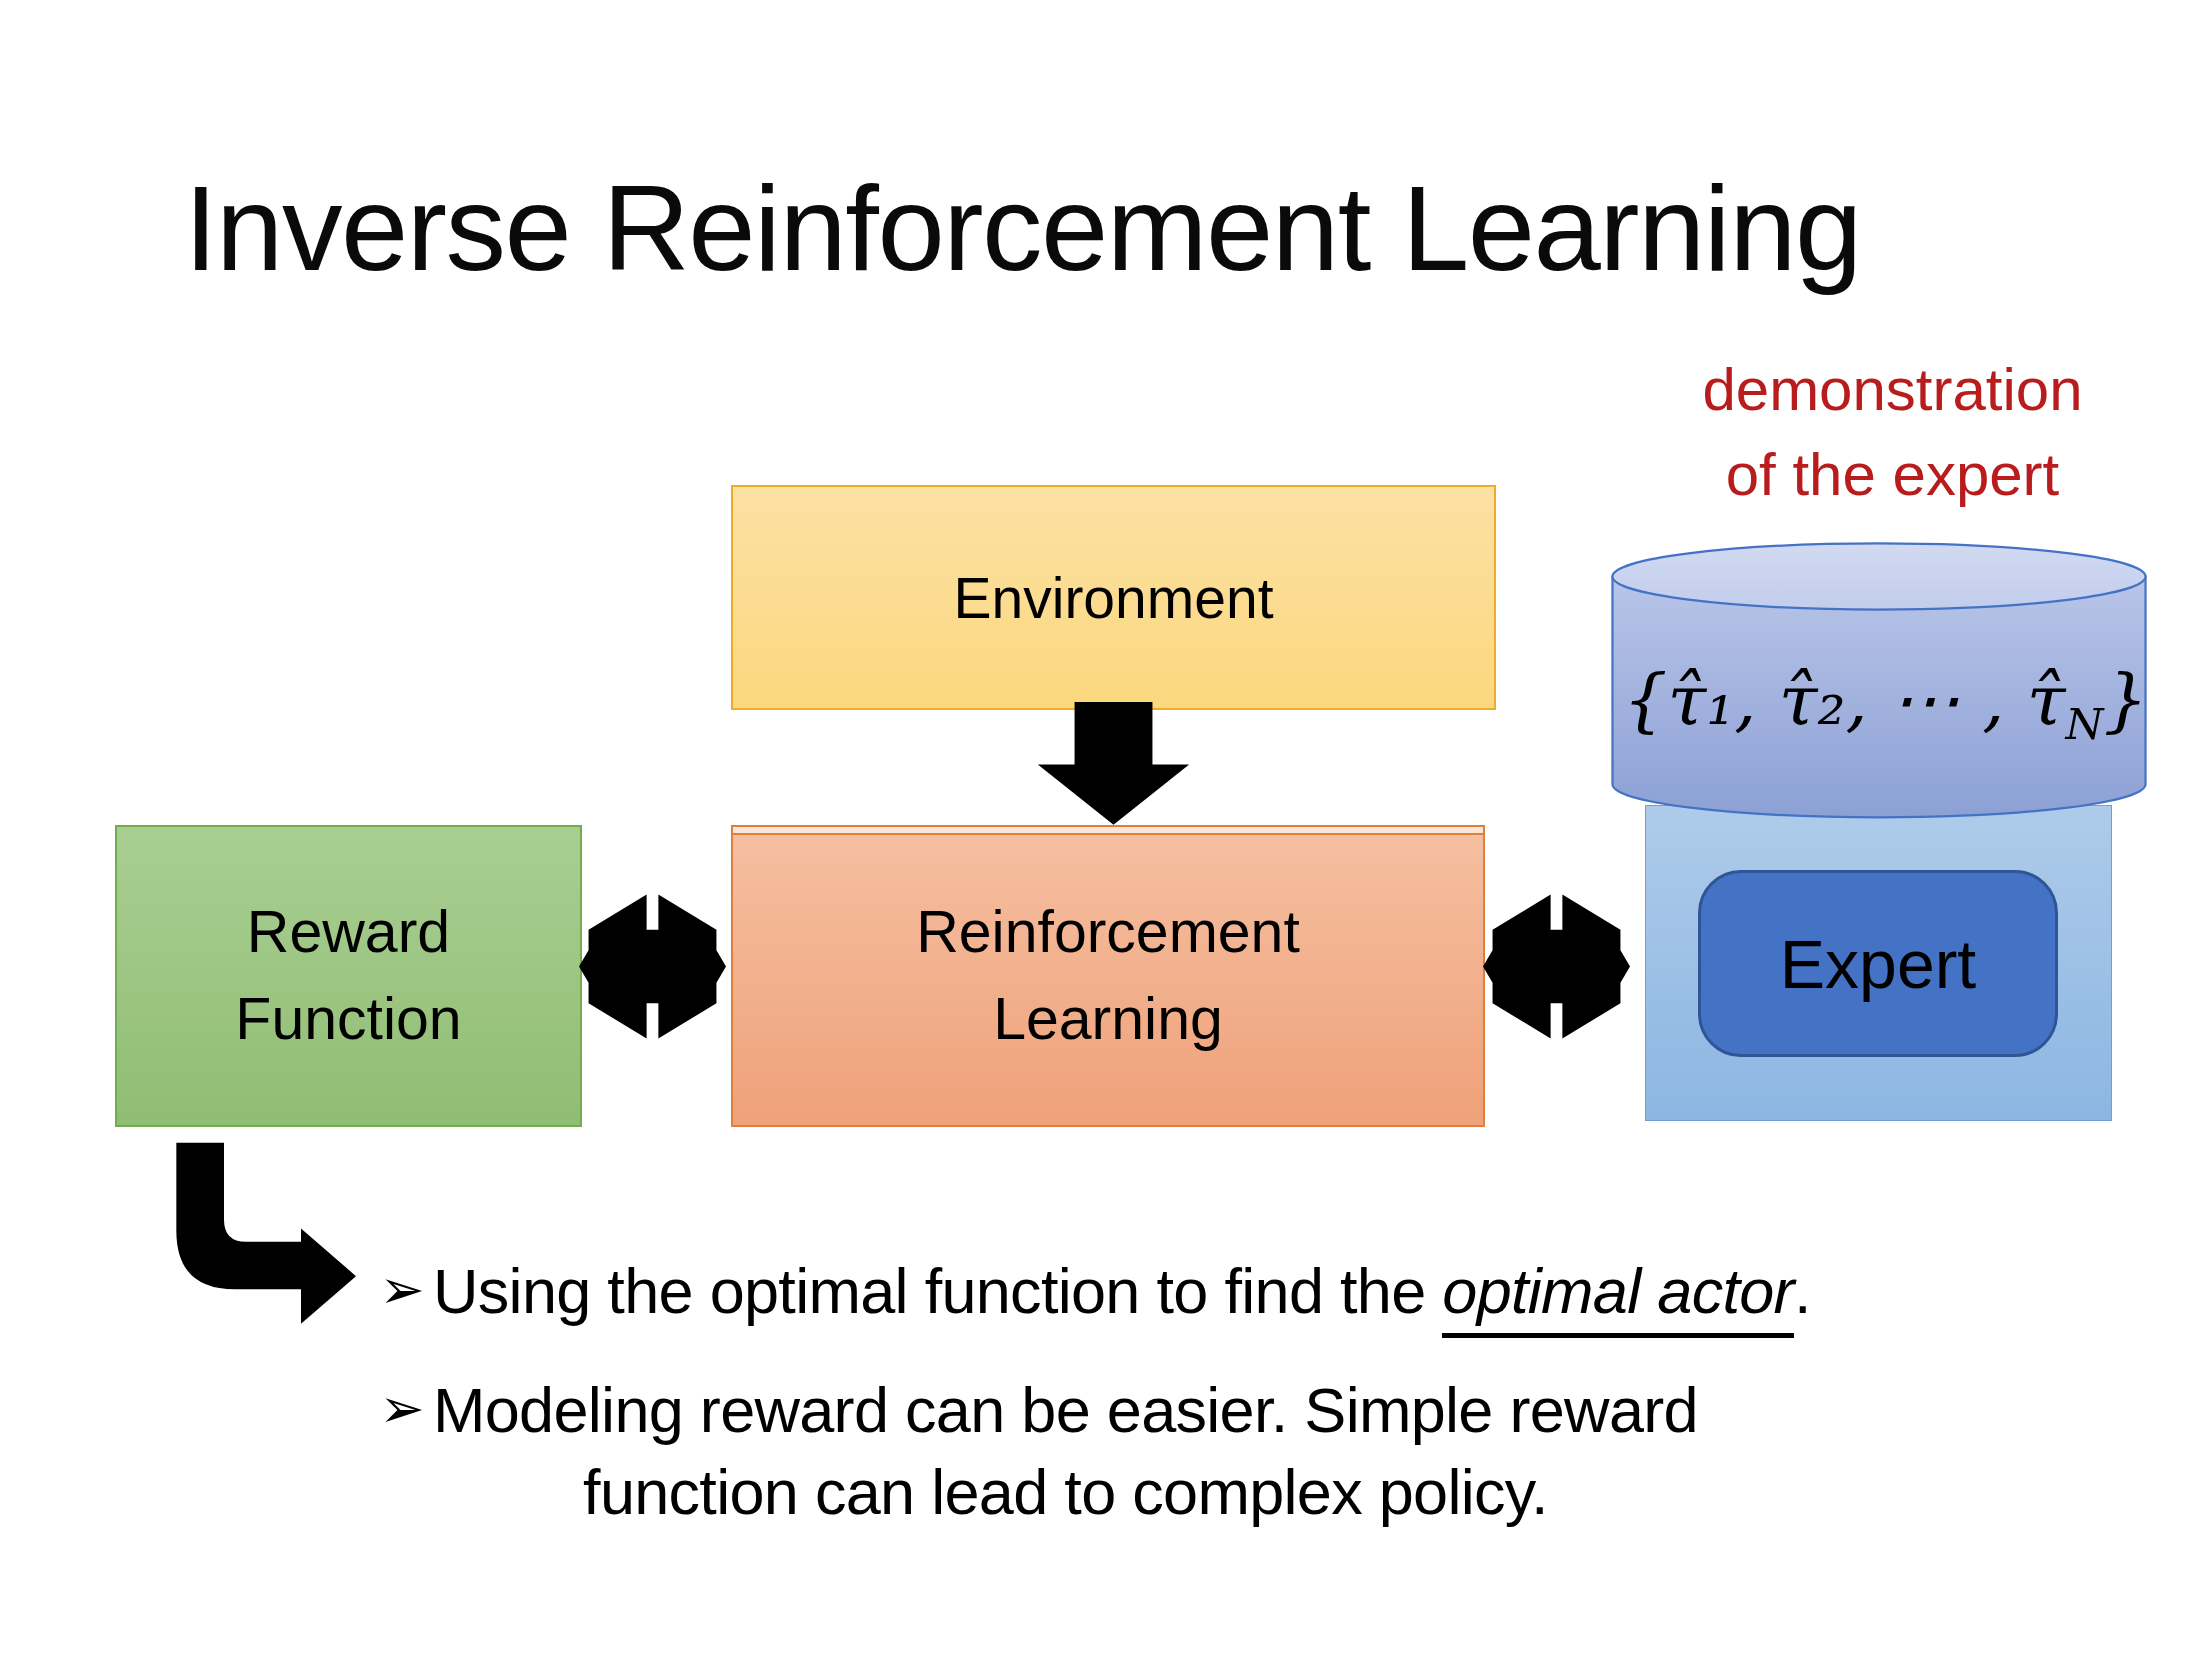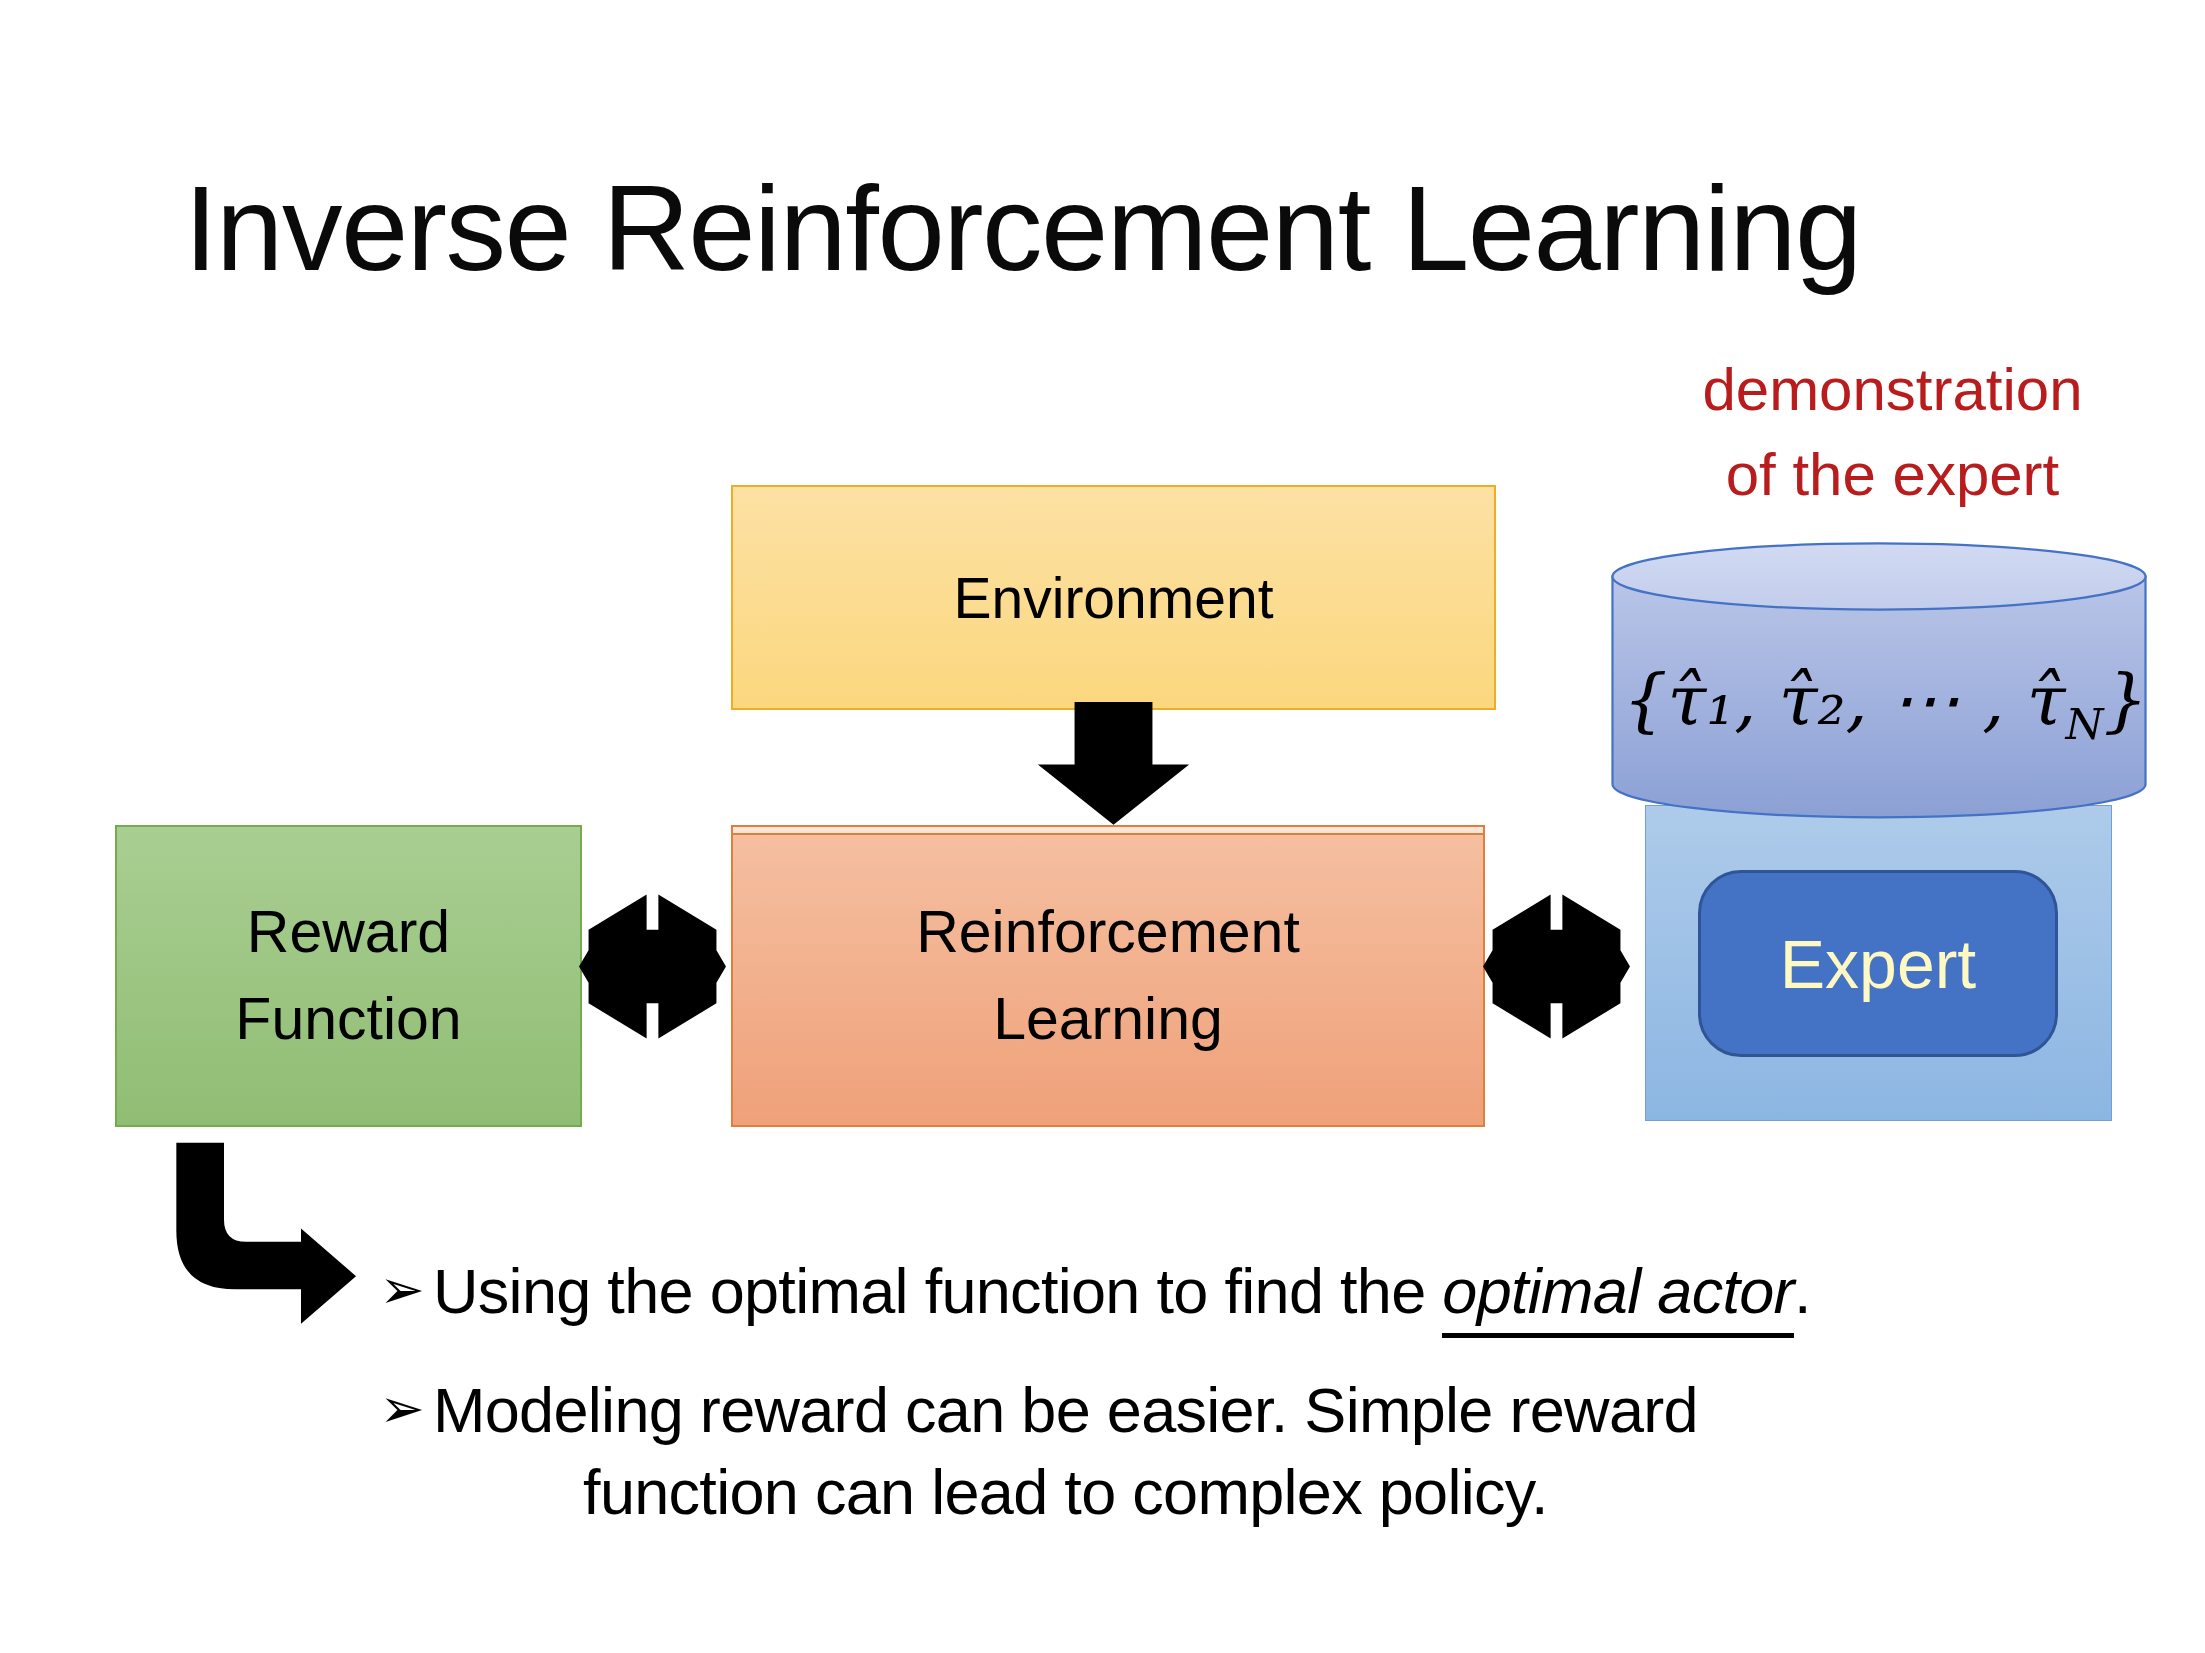--- a/index.html
+++ b/index.html
@@ -47,21 +47,21 @@
   }
   #expert-panel{
     left:1645px;top:805px;width:465px;height:314px;
     background:linear-gradient(180deg,#AECBEA 0%,#8CB6E2 100%);
     border:1.5px solid #6F9FD4;
   }
   #expert-button{
     left:1698px;top:870px;width:360px;height:187px;border-radius:43px;
     background:#4472C4;border:3.7px solid #2F5597;box-sizing:border-box;
     display:flex;align-items:center;justify-content:center;
-    color:#fef9c3;font-size:68px;
+    color:#000000;font-size:68px;
   }
 
   
   #cyl-label{
     left:1610px;top:656px;width:538px;text-align:right;
     font-family:"DejaVu Serif", serif;font-style:italic;
     font-size:70px;line-height:88px;color:#000;
   }
   #cyl-label sub{font-size:0.62em;line-height:0;}
 

